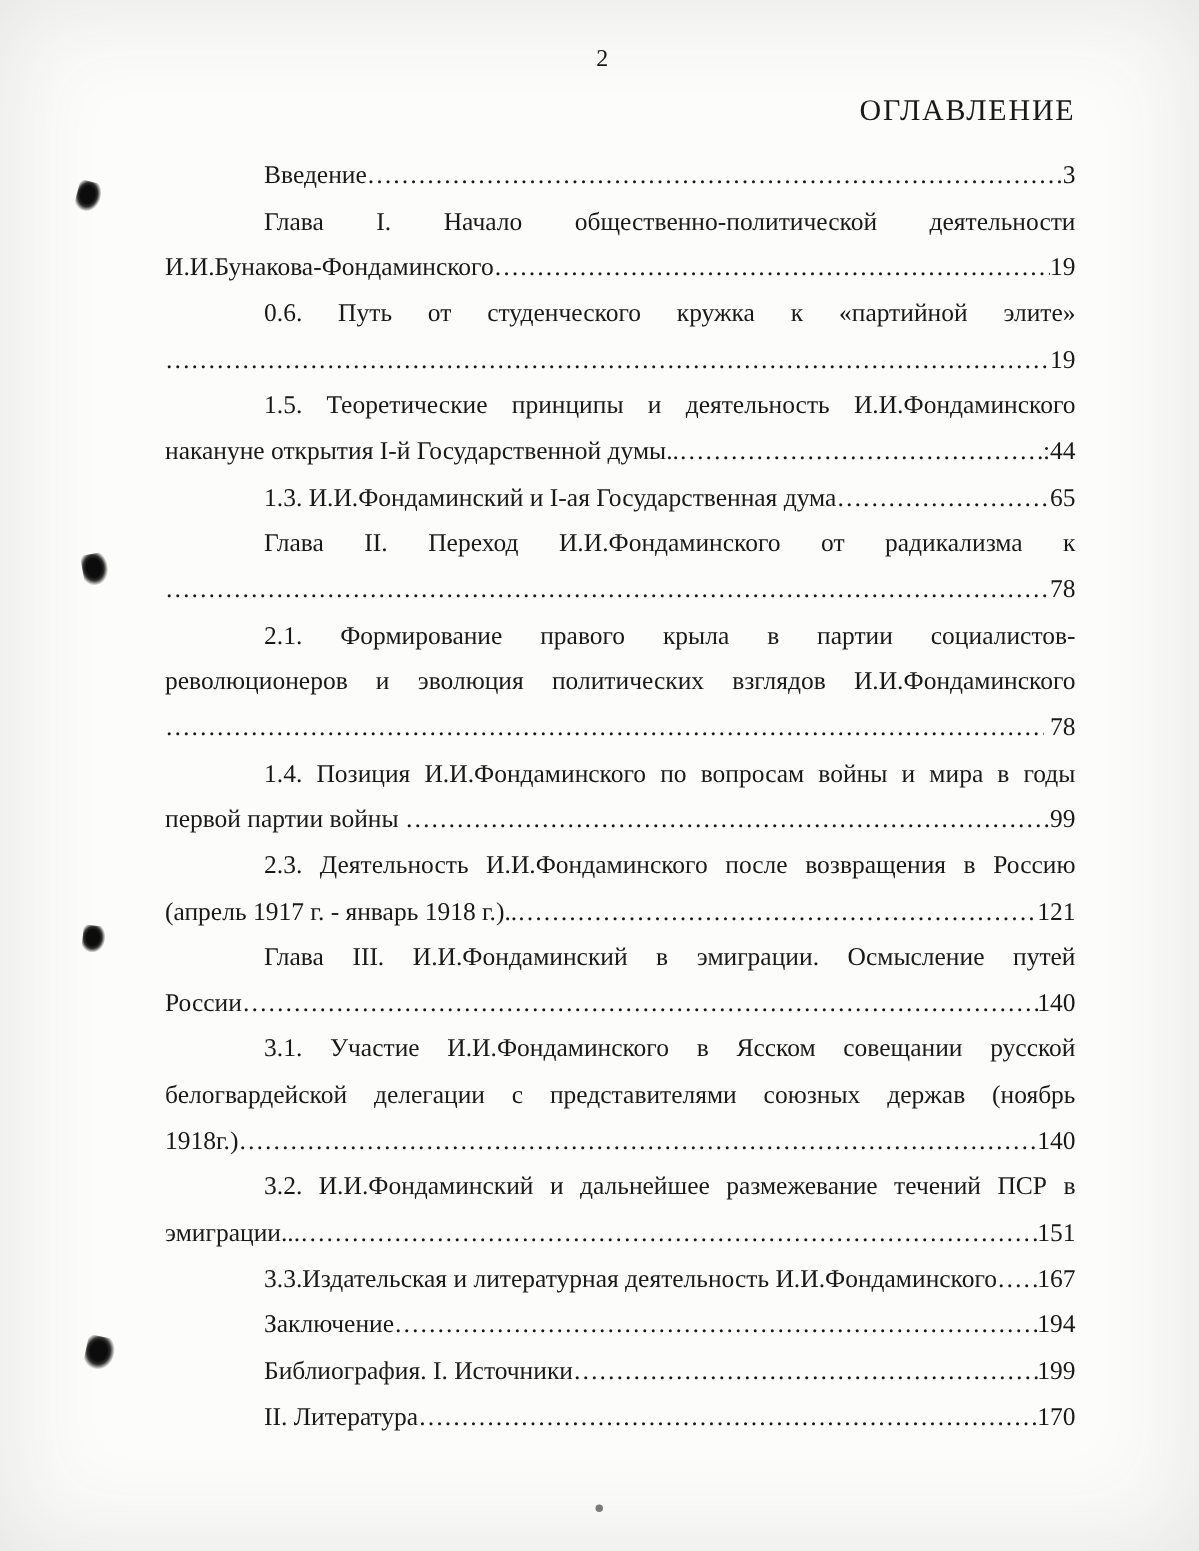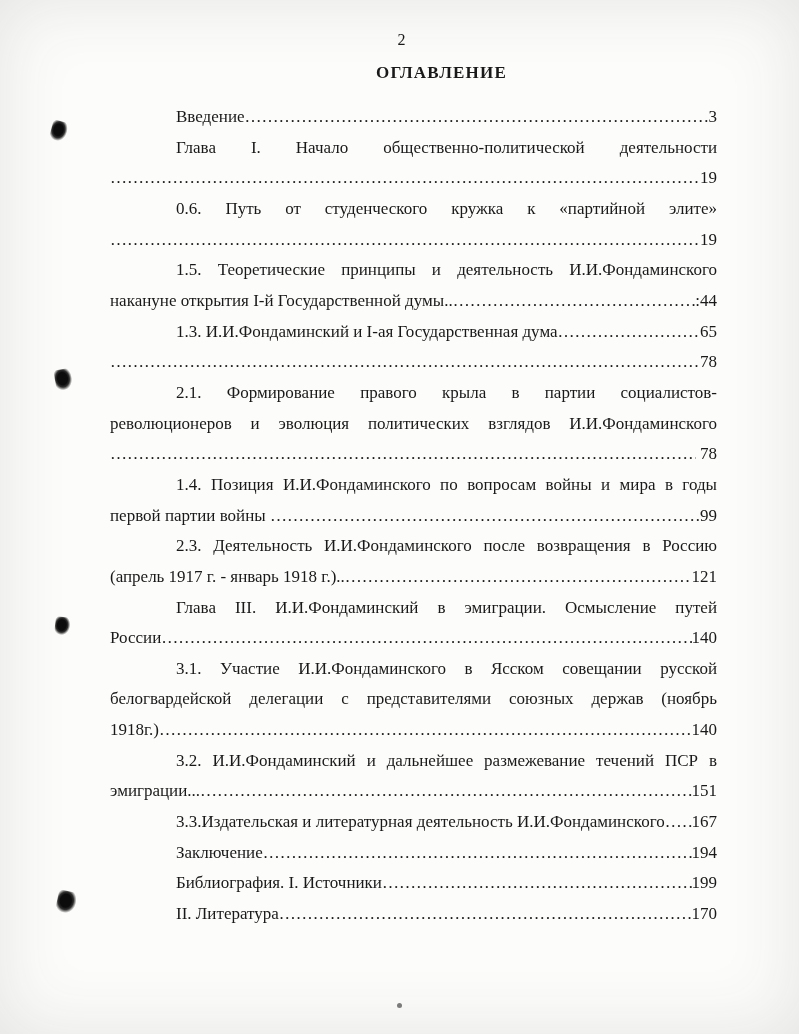--- a/index.html
+++ b/index.html
@@ -13,22 +13,22 @@
   .page {
     position: absolute; inset: 0;
     box-shadow: inset 0 0 70px rgba(60,60,55,.12);
   }
   .page-number {
     position: absolute; top: 31px; left: 110px; width: 607px;
     text-align: center; text-indent: -24px; font-size: 16px;
   }
   .title {
     position: absolute; top: 63px; left: 110px; width: 607px;
-    text-align: center; text-indent: 56px;
-    font-size: 17px; font-weight: 700; letter-spacing: 1.2px;
+    text-align: right; text-indent: 56px;
+    font-size: 20px; font-weight: 400; letter-spacing: 1.2px;
   }
   .toc {
     position: absolute; top: 102px; left: 110px; width: 607px;
     font-size: 17px; line-height: 30.65px;
   }
   .line { display: flex; align-items: flex-end; }
   .line.indent { padding-left: 66px; }
   .line.stretch { display: block; text-align: justify; text-align-last: justify; }
   .txt, .pg { white-space: pre; flex: 0 0 auto; }
   .leader { flex: 1 1 0; min-width: 0; overflow: hidden; white-space: nowrap; }
@@ -62,40 +62,42 @@
   <div class="title">ОГЛАВЛЕНИЕ</div>
 
   <div class="toc">
       <div class="line indent">
         <span class="txt">Введение</span>
         <span class="leader">………………………………………………………………………………………………………………………………………………</span>
         <span class="pg">3</span>
       </div>
       <div class="line indent stretch">Глава I. Начало общественно-политической деятельности</div>
       <div class="line">
+        <span class="txt">И.И.Бунакова-Фондаминского</span>
         <span class="leader">………………………………………………………………………………………………………………………………………………</span>
         <span class="pg">19</span>
       </div>
       <div class="line indent stretch">0.6. Путь от студенческого кружка к «партийной элите»</div>
       <div class="line">
         <span class="txt"></span>
         <span class="leader">………………………………………………………………………………………………………………………………………………</span>
         <span class="pg">19</span>
       </div>
       <div class="line indent stretch">1.5. Теоретические принципы и деятельность И.И.Фондаминского</div>
       <div class="line">
         <span class="txt">накануне открытия I-й Государственной думы..</span>
         <span class="leader">………………………………………………………………………………………………………………………………………………</span>
         <span class="pg">:44</span>
       </div>
       <div class="line indent">
         <span class="txt">1.3. И.И.Фондаминский и I-ая Государственная дума</span>
         <span class="leader">………………………………………………………………………………………………………………………………………………</span>
         <span class="pg">65</span>
       </div>
+      <div class="line indent stretch">Глава II. Переход И.И.Фондаминского от радикализма к</div>
       <div class="line">
         <span class="leader">………………………………………………………………………………………………………………………………………………</span>
         <span class="pg">78</span>
       </div>
       <div class="line indent stretch">2.1. Формирование правого крыла в партии социалистов-</div>
       <div class="line stretch">революционеров и эволюция политических взглядов И.И.Фондаминского</div>
       <div class="line">
         <span class="txt"></span>
         <span class="leader">………………………………………………………………………………………………………………………………………………</span>
         <span class="pg"> 78</span>

